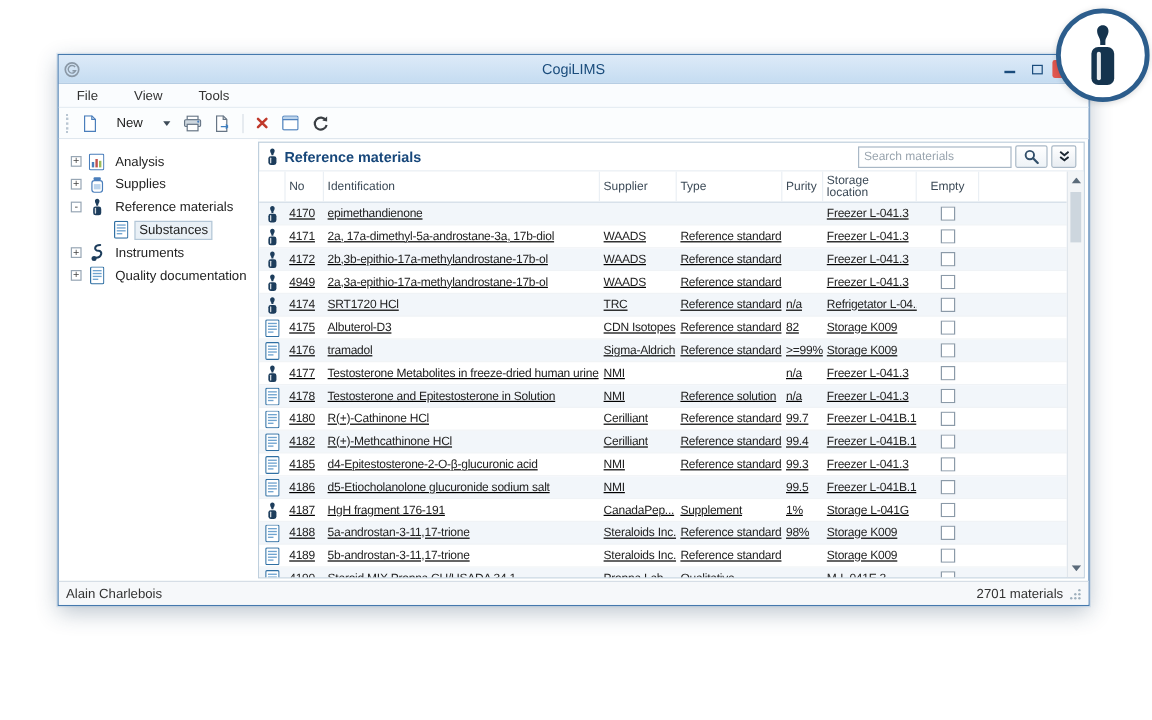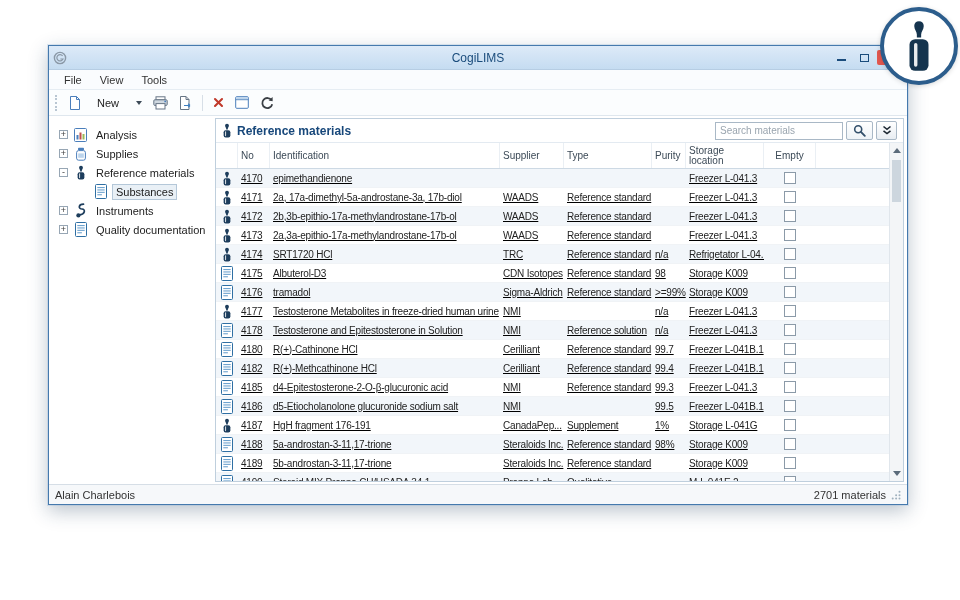--- a/index.html
+++ b/index.html
@@ -14,21 +14,21 @@
 
   .titlebar { flex:0 0 24px; background:linear-gradient(#ddeaf8,#c5dcf1); border-bottom:1px solid #b6cde3;
     display:flex; align-items:center; position:relative; padding:0 4px; }
   .title { position:absolute; left:0; right:0; text-align:center; font-size:12px; color:#1a4c7c; pointer-events:none; }
   .win-controls { margin-left:auto; display:flex; align-items:center; gap:3px; z-index:2; }
   .wc { width:20px; height:15px; display:flex; align-items:center; justify-content:center; }
   .min-glyph { width:9px; height:2px; background:#1a4c7c; margin-top:5px; }
   .max-glyph { width:9px; height:8px; border:1px solid #1a4c7c; }
   .wc.close { width:26px; background:#e2574f; border-radius:2px; }
 
-  .menubar { flex:0 0 20px; display:flex; align-items:center; background:#fafcfe; border-bottom:1px solid #e6edf3; padding-left:6px; }
+  .menubar { flex:0 0 20px; display:flex; align-items:center; background:#fafcfe; border-bottom:1px solid #e6edf3; padding-left:6px;gap:12px; }
   .menu-item { font-size:11px; color:#333; padding:2px 9px; }
 
   .toolbar { flex:0 0 26px; display:flex; align-items:center; background:#fbfdfe; border-bottom:1px solid #dfe7ee; padding:0 6px; gap:3px; }
   .grip { width:3px; height:16px; border-left:2px dotted #b9c6d2; margin-right:4px; }
   .tbtn { display:flex; align-items:center; gap:16px; padding:2px 4px; border-radius:2px; }
   .tbtn .lbl { font-size:11px; color:#222; }
   .caret { width:0; height:0; border-left:3px solid transparent; border-right:3px solid transparent; border-top:4px solid #3c4a57; margin-left:1px; }
   .tsep { width:1px; height:16px; background:#d7dfe7; margin:0 3px; }
 
   .content { flex:1; display:flex; min-height:0; }
@@ -359,21 +359,21 @@
                   <div class="cell col-fill"></div>
                 </div>
                 <div class="trow">
                   <div class="cell col-icon">
                     <svg width="10" height="15" viewBox="0 0 11 16">
                       <path d="M5.5 .5 C6.8 .5 7.6 1.4 7.6 2.6 C7.6 4.2 6.4 5.1 6.4 6.2 L6.4 6.8 L4.6 6.8 L4.6 6.2 C4.6 5.1 3.4 4.2 3.4 2.6 C3.4 1.4 4.2 .5 5.5 .5 Z" fill="#1d3d5c"></path>
                       <rect x="1.8" y="7.6" width="7.4" height="8" rx="2.2" fill="#1d3d5c"></rect>
                       <rect x="3.3" y="8.8" width="1.2" height="5.4" rx=".6" fill="#fff" opacity=".8"></rect>
                     </svg>
                   </div>
-                  <div class="cell col-no">4173</div>
+                  <div class="cell col-no">4949</div>
                   <div class="cell col-identification">2a,3a-epithio-17a-methylandrostane-17b-ol</div>
                   <div class="cell col-supplier">WAADS</div>
                   <div class="cell col-type">Reference standard</div>
                   <div class="cell col-purity"></div>
                   <div class="cell col-storage">Freezer L-041.3</div>
                   <div class="cell col-empty">
                     <div class="checkbox"></div>
                   </div>
                   <div class="cell col-fill"></div>
                 </div>
@@ -403,21 +403,21 @@
                       <rect x="2.3" y="3" width="7.4" height="1.1" fill="#6fa3cf"></rect>
                       <rect x="2.3" y="5.4" width="7.4" height="1.1" fill="#6fa3cf"></rect>
                       <rect x="2.3" y="7.8" width="7.4" height="1.1" fill="#6fa3cf"></rect>
                       <rect x="2.3" y="10.2" width="4.6" height="1.1" fill="#6fa3cf"></rect>
                     </svg>
                   </div>
                   <div class="cell col-no">4175</div>
                   <div class="cell col-identification">Albuterol-D3</div>
                   <div class="cell col-supplier">CDN Isotopes</div>
                   <div class="cell col-type">Reference standard</div>
-                  <div class="cell col-purity">98</div>
+                  <div class="cell col-purity">82</div>
                   <div class="cell col-storage">Storage K009</div>
                   <div class="cell col-empty">
                     <div class="checkbox"></div>
                   </div>
                   <div class="cell col-fill"></div>
                 </div>
                 <div class="trow alt">
                   <div class="cell col-icon">
                     <svg width="12" height="15" viewBox="0 0 12 15">
                       <rect x=".5" y=".5" width="11" height="14" rx="1" fill="#fff" stroke="#2f6fa3"></rect>

